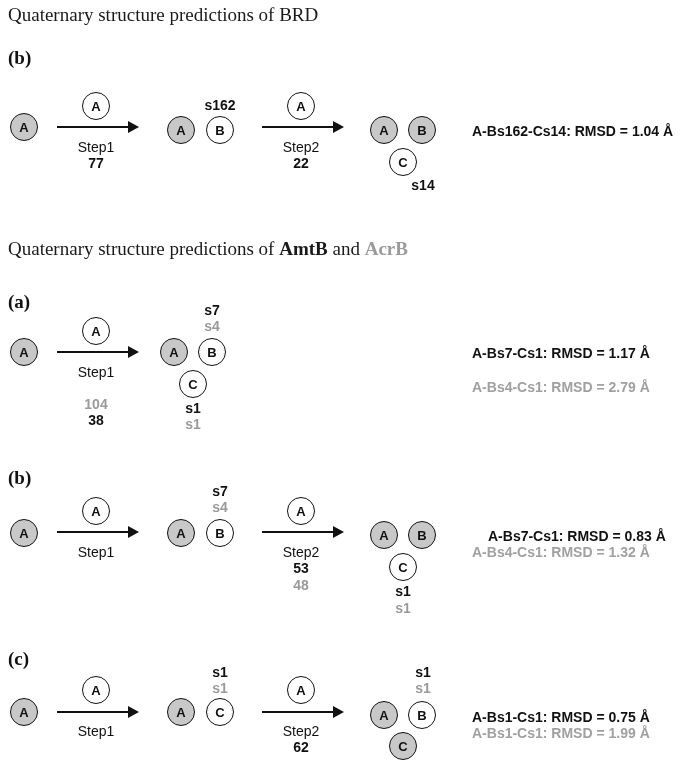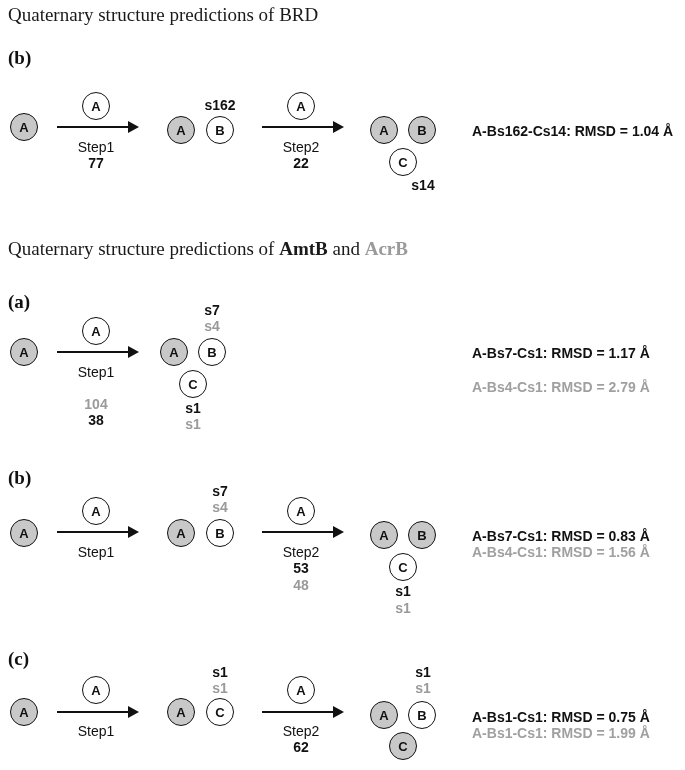--- a/index.html
+++ b/index.html
@@ -102,22 +102,22 @@
 <div class="arrow" style="left:262px;top:531px;width:79px;"></div>
 <div class="t" style="left:301px;top:544px;">Step2</div>
 <div class="t b" style="left:301px;top:560px;">53</div>
 <div class="t b gr" style="left:301px;top:577px;">48</div>
 
 <div class="c g" style="left:370px;top:521px;">A</div>
 <div class="c g" style="left:408px;top:521px;">B</div>
 <div class="c" style="left:389px;top:553px;">C</div>
 <div class="t b" style="left:403px;top:583px;">s1</div>
 <div class="t b gr" style="left:403px;top:600px;">s1</div>
-<div class="res" style="top:528px;">A-Bs7-Cs1: RMSD = 0.83 Å</div>
-<div class="res gr" style="top:544px;">A-Bs4-Cs1: RMSD = 1.56 Å</div>
+<div class="res" style="top:528px;margin-left:16px;">A-Bs7-Cs1: RMSD = 0.83 Å</div>
+<div class="res gr" style="top:544px;">A-Bs4-Cs1: RMSD = 1.32 Å</div>
 
 <div class="panel-label" style="top:648px;">(c)</div>
 <div class="c g" style="left:10px;top:698px;">A</div>
 <div class="c" style="left:82px;top:676px;">A</div>
 <div class="arrow" style="left:57px;top:711px;width:79px;"></div>
 <div class="t" style="left:96px;top:723px;">Step1</div>
 
 <div class="t b" style="left:220px;top:664px;">s1</div>
 <div class="t b gr" style="left:220px;top:680px;">s1</div>
 <div class="c g" style="left:167px;top:698px;">A</div>

